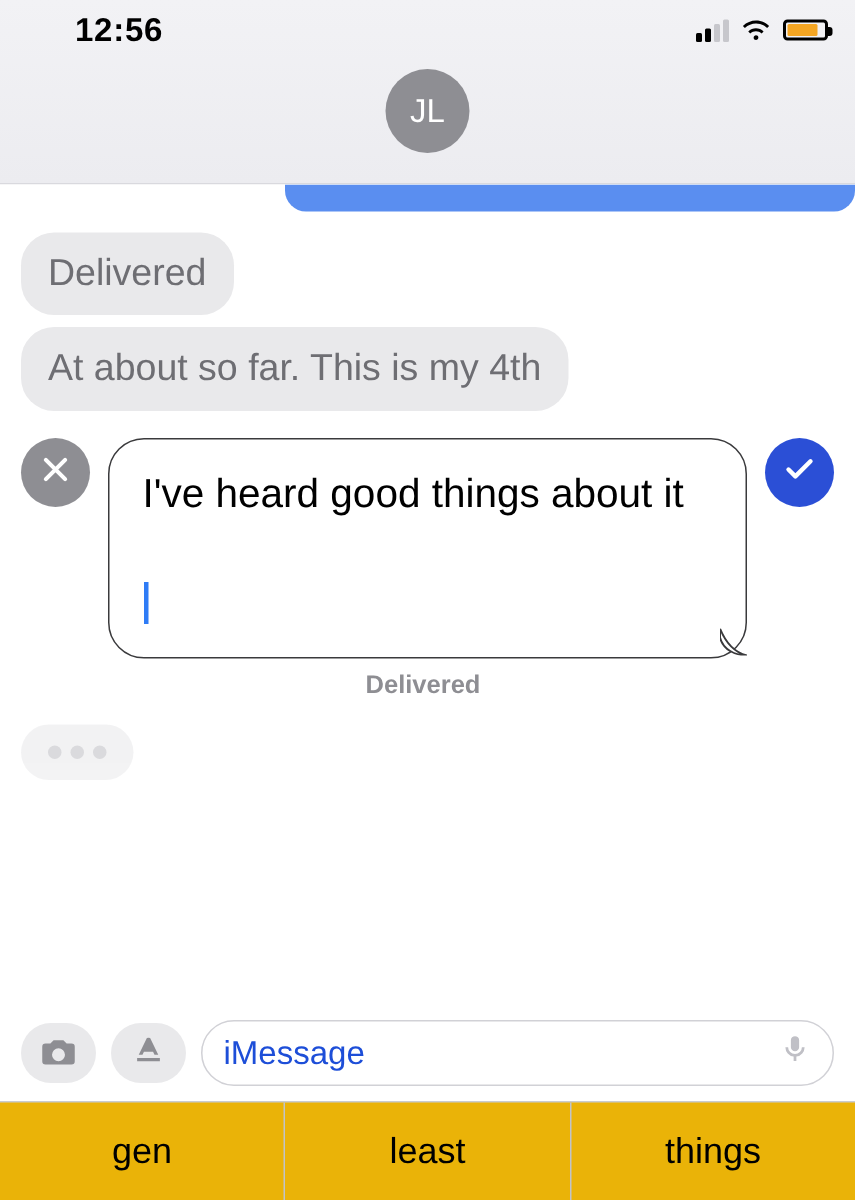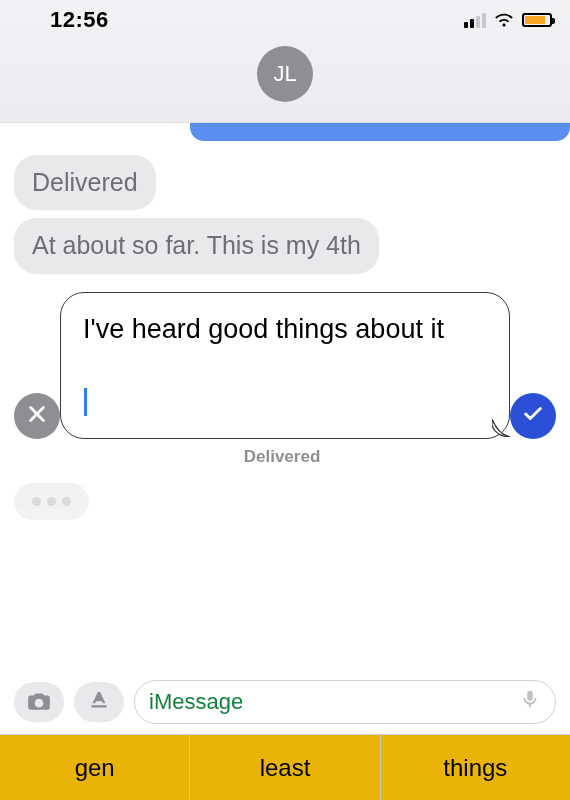--- a/index.html
+++ b/index.html
@@ -27,41 +27,41 @@
   .messages { flex: 1; overflow: hidden; padding: 4px 14px 0 14px; position: relative; background: #fff; }
   .sent-peek { position: absolute; top: 0; left: 190px; right: 0; height: 18px; }
   .sent-peek .bubble-peek { background: #5a8ef0; height: 18px; border-radius: 0 0 14px 14px; }
 
   .row { display: flex; margin: 8px 0; }
   .row.recv { justify-content: flex-start; }
 
   .bubble { max-width: 75%; padding: 12px 18px; border-radius: 22px; font-size: 25px; line-height: 1.25; }
   .bubble.recv { background: #e9e9eb; color: #6e6e73; }
 
-  .editing-wrap { display: flex; align-items: flex-end; gap: 0; margin: 18px 0 6px 0; }
+  .editing-wrap { display: flex; align-items: flex-start; gap: 12px; margin: 18px 0 6px 0; }
   .edit-cancel, .edit-confirm { width: 46px; height: 46px; border-radius: 50%; display: flex; align-items: center; justify-content: center; border: none; }
   .edit-cancel { background: #8e8e93; }
   .edit-confirm { background: #2b4fd6; }
   .edit-cancel svg, .edit-confirm svg { width: 22px; height: 22px; }
 
   .edit-bubble { flex: 1; border: 1.5px solid #3a3a3c; border-radius: 24px; padding: 18px 22px; font-size: 27px; line-height: 1.35; color: #000; position: relative; background: #fff; }
   .edit-bubble .caret { display: inline-block; width: 3px; height: 28px; background: #2f7cf6; vertical-align: text-bottom; margin-left: 1px; animation: blink 1s step-start infinite; }
   @keyframes blink { 50% { opacity: 0; } }
   .edit-bubble .tail { position: absolute; right: -1px; bottom: 10px; width: 18px; height: 18px; }
 
   .delivered { text-align: center; color: #8e8e93; font-size: 17px; font-weight: 600; margin: 8px 6px 10px 0; }
 
   .typing { display: inline-flex; background: #e9e9eb; border-radius: 22px; padding: 14px 18px; gap: 6px; margin-top: 6px; opacity: 0.55; }
   .typing .dot { width: 9px; height: 9px; background: #bdbdc2; border-radius: 50%; }
 
   
   .inputbar { display: flex; align-items: center; gap: 10px; padding: 8px 14px 10px 14px; background: #fff; }
   .ib-btn { width: 50px; height: 40px; border-radius: 20px; background: #e9e9eb; border: none; display: flex; align-items: center; justify-content: center; }
   .ib-btn svg { width: 26px; height: 26px; fill: #8e8e93; }
-  .msgfield { flex: 1; height: 44px; border: 1.5px solid #d1d1d6; border-radius: 22px; display: flex; align-items: center; padding: 0 14px; color: #15803d; font-size: 22px; justify-content: space-between; background: #fff; }
+  .msgfield { flex: 1; height: 44px; border: 1.5px solid #d1d1d6; border-radius: 22px; display: flex; align-items: center; padding: 0 14px; color: #1d4ed8; font-size: 22px; justify-content: space-between; background: #fff; }
   .msgfield .mic svg { width: 22px; height: 22px; fill: #c0c0c6; }
 
   
   .suggestbar { background: #eab308; display: flex; height: 66px; border-top: 1px solid #c9ccd1; }
   .sug { flex: 1; display: flex; align-items: center; justify-content: center; font-size: 24px; color: #000; border: none; background: transparent; }
   .sug + .sug { border-left: 1px solid #c1c4c9; }
 </style>
 </head>
 <body>
 

